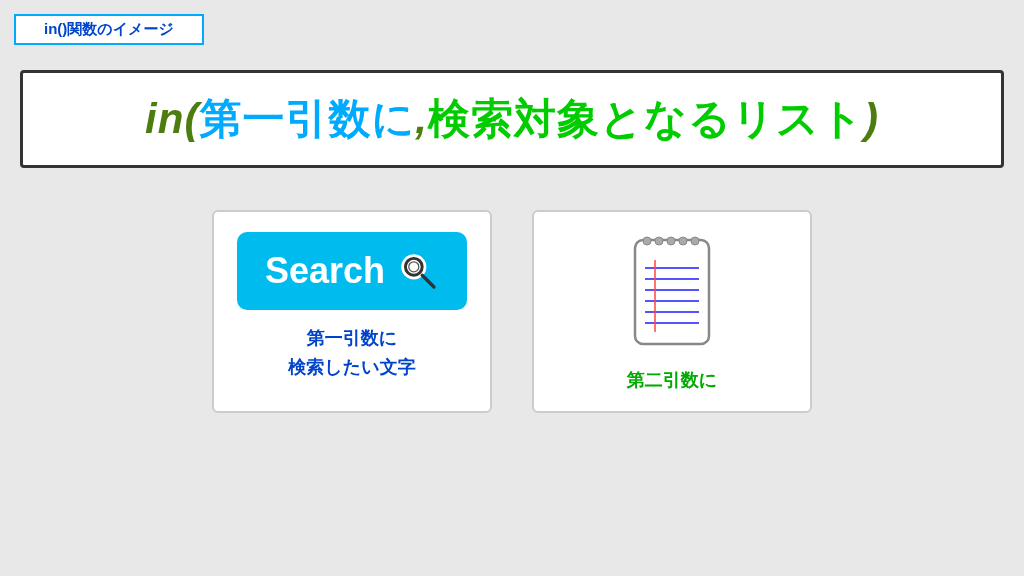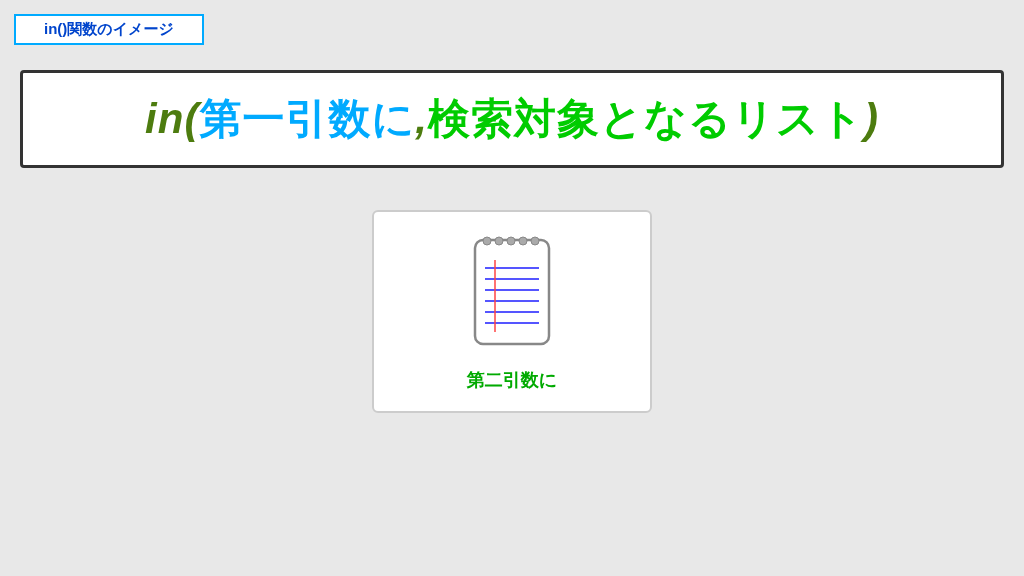--- a/index.html
+++ b/index.html
@@ -134,20 +134,35 @@
 </div>
 
 <div class="main-formula-box">
   <div class="main-formula-text">
     <span class="formula-black">in(</span><span class="formula-blue">第一引数に</span><span class="formula-black">,</span><span class="formula-green">検索対象となるリスト</span><span class="formula-black">)</span>
   </div>
 </div>
 
 <div class="cards-container">
 
+  <div class="card">
+    <div class="search-box">
+      <span class="search-text">Search</span>
+      <svg class="search-icon-svg" viewBox="0 0 50 50" xmlns="http://www.w3.org/2000/svg">
+        <circle cx="20" cy="20" r="14" fill="white" stroke="white" stroke-width="2"></circle>
+        <circle cx="20" cy="20" r="10" fill="none" stroke="#333" stroke-width="3.5"></circle>
+        <circle cx="20" cy="20" r="6" fill="none" stroke="#555" stroke-width="1.5"></circle>
+        <line x1="30" y1="30" x2="44" y2="44" stroke="#333" stroke-width="4" stroke-linecap="round"></line>
+      </svg>
+    </div>
+    <div class="card-label">
+      <span>第一引数に</span><br>
+      <span>検索したい文字</span>
+    </div>
+  </div>
 
   <div class="card">
     <div class="notebook-container">
       <svg class="notebook-svg" viewBox="0 0 110 120" xmlns="http://www.w3.org/2000/svg">
 
         <rect x="18" y="8" width="74" height="104" rx="8" ry="8" fill="white" stroke="#888" stroke-width="2.5"></rect>
 
         <rect x="26" y="5" width="8" height="8" rx="4" fill="#aaa" stroke="#888" stroke-width="1"></rect>
         <rect x="38" y="5" width="8" height="8" rx="4" fill="#aaa" stroke="#888" stroke-width="1"></rect>
         <rect x="50" y="5" width="8" height="8" rx="4" fill="#aaa" stroke="#888" stroke-width="1"></rect>

